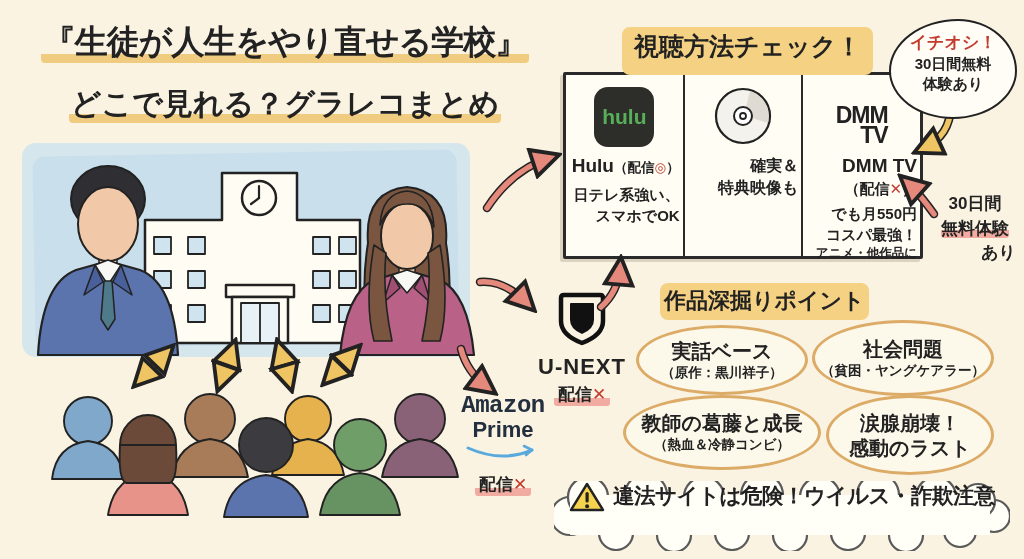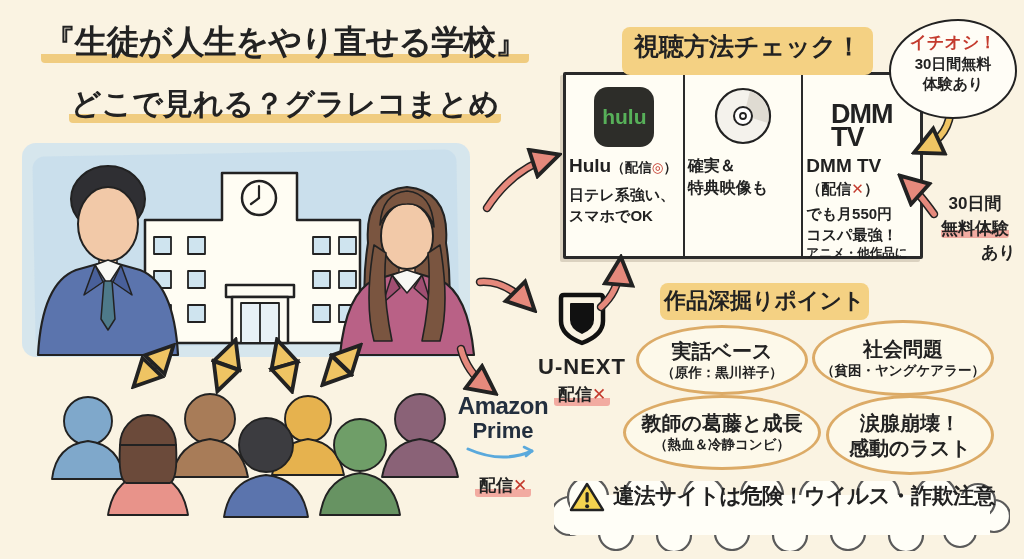--- a/index.html
+++ b/index.html
@@ -20,27 +20,27 @@
   .title .t1{font-size:33px;font-weight:800;letter-spacing:-1px;}
   .title .t2{font-size:30px;font-weight:800;margin-top:19px;letter-spacing:0px;}
   .hl-under{background:linear-gradient(to top,#f0cc80 0 9px,transparent 9px);padding:0 2px 3px 2px;border-radius:4px;}
 
   
   .watch-header{left:622px;top:27px;z-index:3;font-size:25px;font-weight:800;
     background:var(--hl-yellow);padding:3px 12px 12px;border-radius:8px;}
   .svc-box{left:563px;top:72px;width:360px;height:187px;background:var(--panel);
     border:3px solid #2a2a2a;border-radius:2px;display:flex;z-index:2;
     box-shadow:-3px 3px 0 rgba(160,150,130,.35);}
-  .svc{flex:1;text-align:left;padding:9px 3px 4px;position:relative;}
+  .svc{flex:1;text-align:right;padding:9px 3px 4px;position:relative;}
   .svc+.svc{border-left:2.5px solid #2a2a2a;}
   .hulu-logo{width:60px;height:60px;margin:2px auto 0;background:#2d2d29;border-radius:14px;
     display:flex;align-items:center;justify-content:center;
     color:var(--hulu-green);font-weight:800;font-size:21px;letter-spacing:0;}
   .logo-slot{height:64px;display:flex;align-items:center;justify-content:center;}
-  .dmm-logo{font-weight:900;font-size:27px;line-height:.85;letter-spacing:-1px;margin-top:20px;}
+  .dmm-logo{font-weight:900;font-size:23px;line-height:.85;letter-spacing:-1px;margin-top:20px;}
   .svc-name{font-size:19px;font-weight:800;margin-top:7px;line-height:1.15;}
   .svc-name .avail{font-size:13.5px;font-weight:700;}
   .svc-note{font-size:15px;font-weight:700;margin-top:7px;line-height:1.4;}
   .svc-note .small{font-size:12.5px;font-weight:700;}
   .red{color:var(--accent-red);}
 
   
   .rec-bubble{left:889px;top:19px;width:128px;height:100px;z-index:6;background:#fffdf6;
     border:2.5px solid #222;border-radius:54% 46% 50% 50%/52% 52% 48% 48%;
     text-align:center;padding-top:10px;}
@@ -53,21 +53,21 @@
   .trial-note .hl{background:linear-gradient(to top,var(--hl-pink) 0 8px,transparent 8px);border-radius:3px;}
   .trial-note .r{text-align:right;padding-right:6px;}
 
   
   .unext{left:524px;top:291px;width:116px;text-align:center;z-index:3;}
   .unext .nm{font-size:22px;font-weight:800;letter-spacing:1px;margin-top:3px;}
   .avail-x{font-size:17px;font-weight:800;
     background:linear-gradient(to top,var(--hl-pink) 0 8px,transparent 8px);
     border-radius:3px;padding:0 4px;display:inline-block;}
   .amazon{left:445px;top:392px;width:116px;text-align:center;z-index:3;}
-  .amazon .a1{font-size:24px;font-weight:800;color:var(--amazon-navy);letter-spacing:-.5px;}
+  .amazon .a1{font-size:24px;font-weight:800;color:var(--amazon-navy);letter-spacing:-.5px;font-family:Liberation Mono, monospace;}
   .amazon .a2{font-size:22px;font-weight:800;color:var(--amazon-navy);margin-top:-2px;}
   .amazon .avail-x{margin-top:8px;}
 
   
   .points-header{left:660px;top:283px;z-index:3;font-size:22px;font-weight:800;
     background:var(--hl-yellow);padding:3px 4px 4px;border-radius:8px;}
   .pt-bubble{z-index:3;background:#fdf9ea;border:3.5px solid var(--bubble-border);
     border-radius:50%;display:flex;flex-direction:column;align-items:center;justify-content:center;
     text-align:center;line-height:1.2;}
   .pt-bubble .l1{font-size:20px;font-weight:800;}

